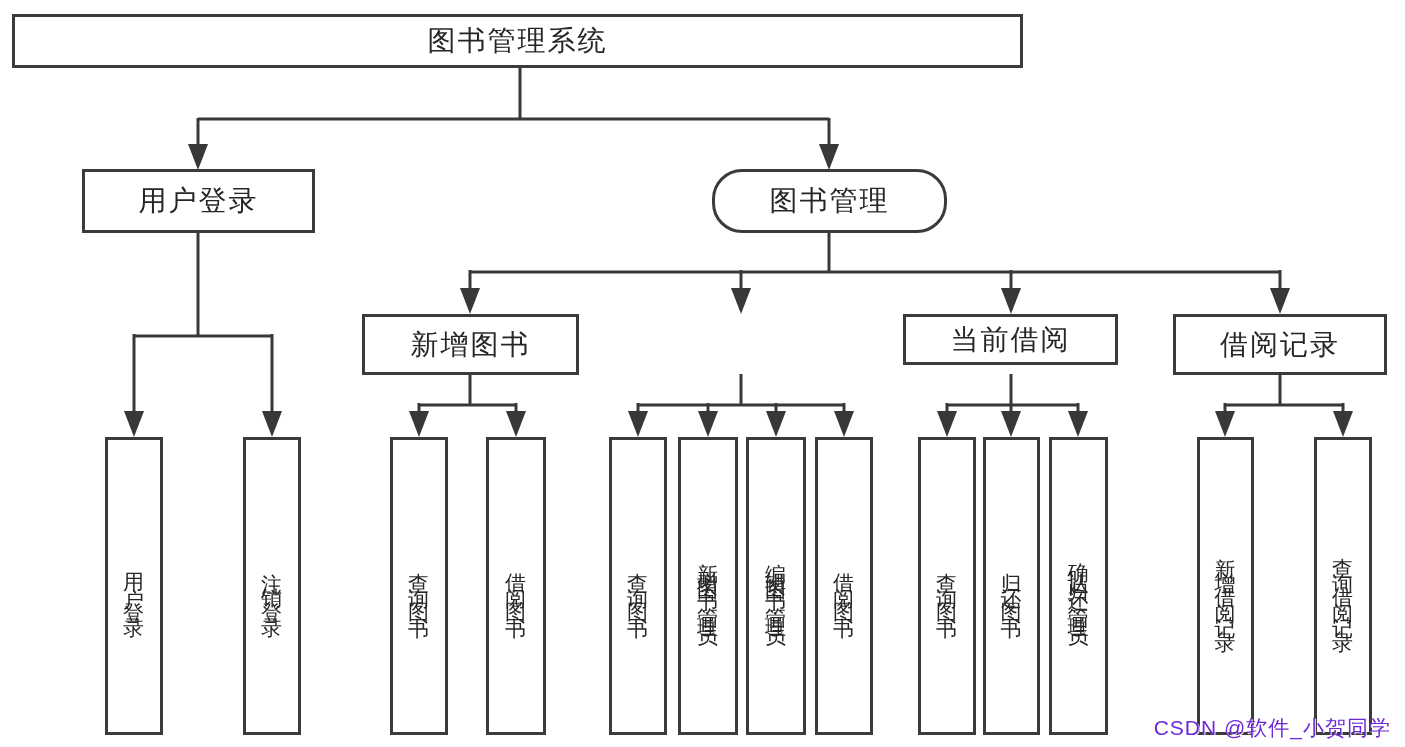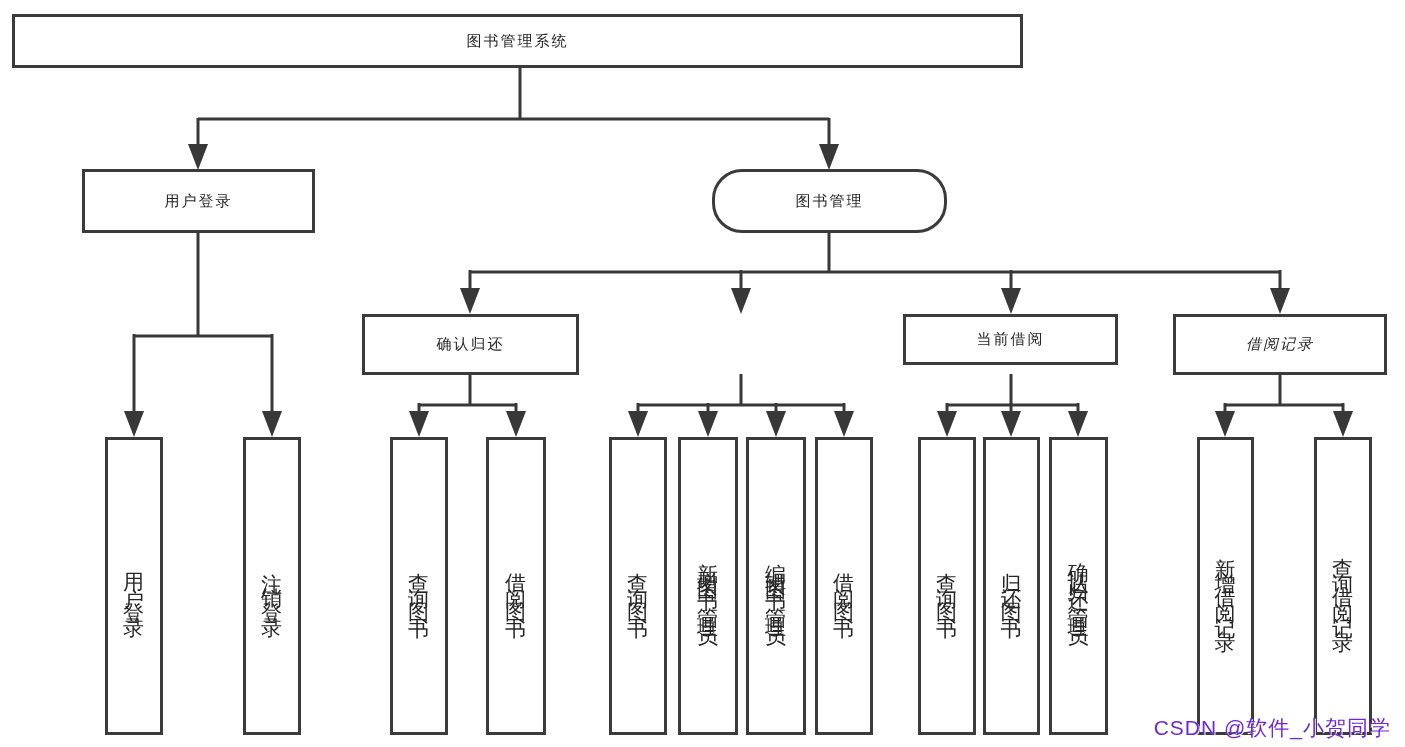--- a/index.html
+++ b/index.html
@@ -18,21 +18,21 @@
     z-index: 1;
   }
   .hbox {
     position: absolute;
     box-sizing: border-box;
     border: 3px solid #3b3b3b;
     background: #ffffff;
     display: flex;
     align-items: center;
     justify-content: center;
-    font-size: 15px;
+    font-size: 28px;
     letter-spacing: 2px;
     color: #262626;
     z-index: 2;
   }
   .vbox {
     position: absolute;
     box-sizing: border-box;
     top: 437px;
     height: 298px;
     border: 3px solid #3b3b3b;
@@ -134,23 +134,23 @@
       <polygon points="1215,411 1235,411 1225,437"></polygon>
       <polygon points="1333,411 1353,411 1343,437"></polygon>
     </g>
   </svg>
 
   <div class="hbox" style="left:12px; top:14px; width:1011px; height:54px;">图书管理系统</div>
 
   <div class="hbox" style="left:82px; top:169px; width:233px; height:64px;">用户登录</div>
   <div class="hbox" style="left:712px; top:169px; width:235px; height:64px;border-radius:30px;">图书管理</div>
 
-  <div class="hbox" style="left:362px; top:314px; width:217px; height:61px;">确认归还</div>
+  <div class="hbox" style="left:362px; top:314px; width:217px; height:61px;">新增图书</div>
   <div class="hbox" style="left:903px; top:314px; width:215px; height:51px;">当前借阅</div>
-  <div class="hbox" style="left:1173px; top:314px; width:214px; height:61px;font-style:italic;">借阅记录</div>
+  <div class="hbox" style="left:1173px; top:314px; width:214px; height:61px;">借阅记录</div>
 
   <div class="vbox" style="left:105px; width:58px;">
     <span class="vtext">用户登录</span>
   </div>
   <div class="vbox" style="left:243px; width:58px;">
     <span class="vtext">注销登录</span>
   </div>
 
   <div class="vbox" style="left:390px; width:58px;">
     <span class="vtext">查询图书</span>

